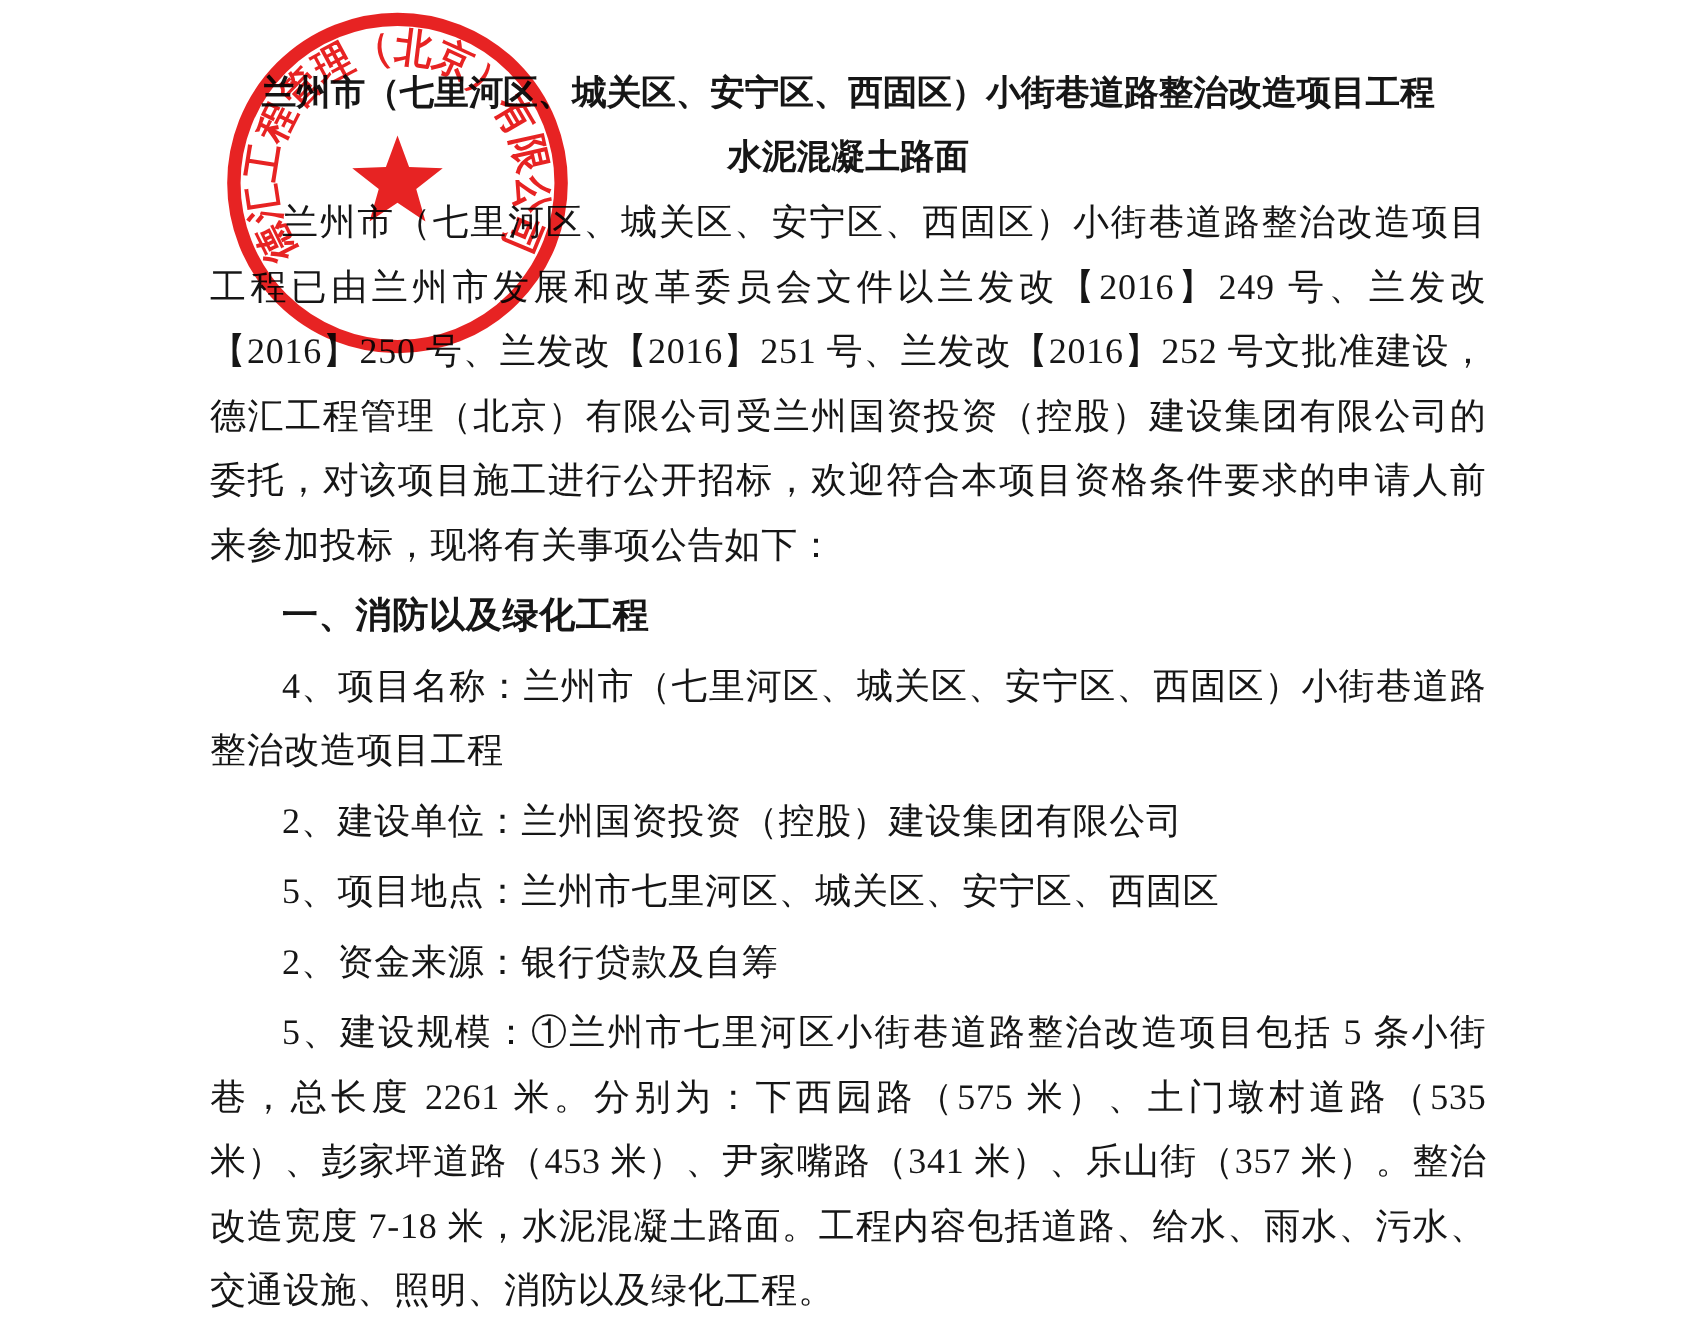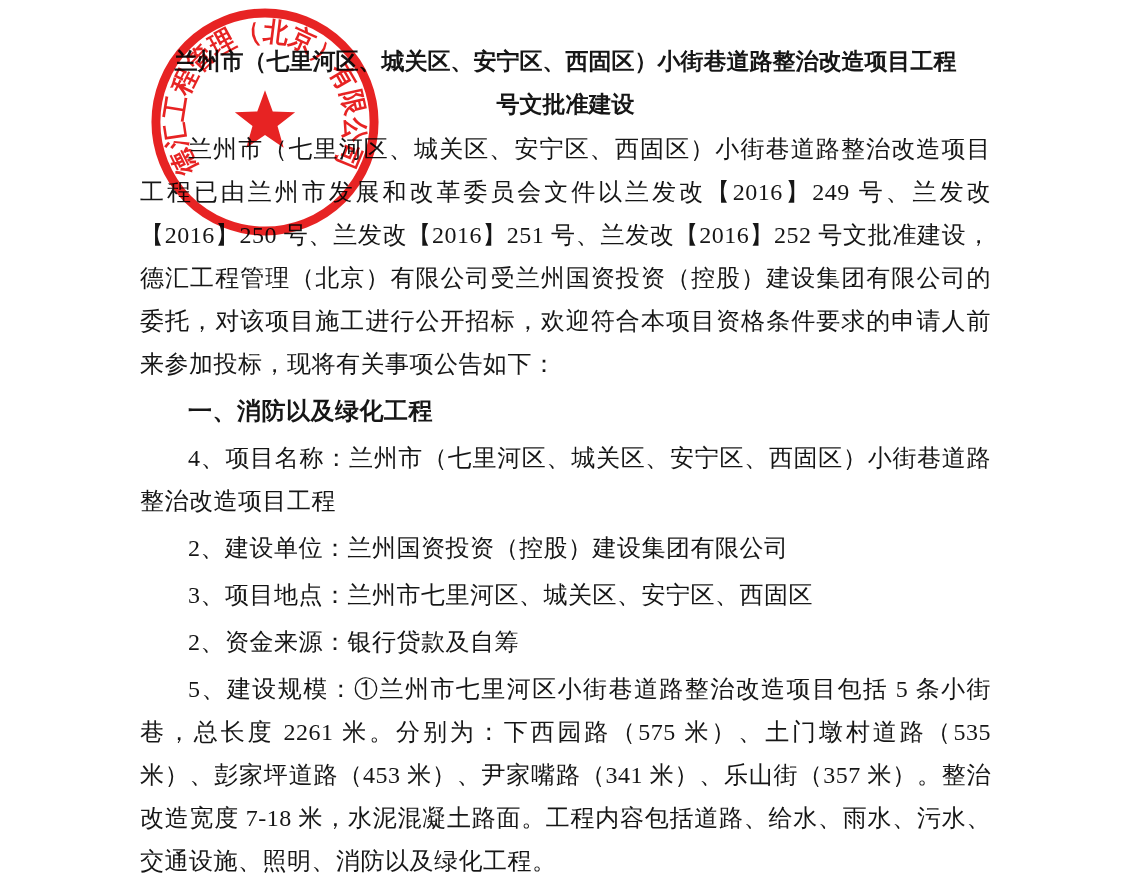--- a/index.html
+++ b/index.html
@@ -67,28 +67,28 @@
   }
 </style>
 </head>
 <body>
 
 <div class="page">
 
   <div class="content">
     <h1 class="doc-title">
       <span class="t-line">兰州市（七里河区、城关区、安宁区、西固区）小街巷道路整治改造项目工程</span>
-      <span class="t-line">号文批准建设</span>
+      <span class="t-line">水泥混凝土路面</span>
     </h1>
 
     <p class="para">兰州市（七里河区、城关区、安宁区、西固区）小街巷道路整治改造项目工程已由兰州市发展和改革委员会文件以兰发改【2016】249 号、兰发改【2016】250 号、兰发改【2016】251 号、兰发改【2016】252 号文批准建设，德汇工程管理（北京）有限公司受兰州国资投资（控股）建设集团有限公司的委托，对该项目施工进行公开招标，欢迎符合本项目资格条件要求的申请人前来参加投标，现将有关事项公告如下：</p>
     <p class="para heading">一、消防以及绿化工程</p>
     <p class="para">4、项目名称：兰州市（七里河区、城关区、安宁区、西固区）小街巷道路整治改造项目工程</p>
     <p class="para">2、建设单位：兰州国资投资（控股）建设集团有限公司</p>
-    <p class="para">3、项目地点：兰州市七里河区、城关区、安宁区、西固区</p>
+    <p class="para">5、项目地点：兰州市七里河区、城关区、安宁区、西固区</p>
     <p class="para">2、资金来源：银行贷款及自筹</p>
     <p class="para">5、建设规模：①兰州市七里河区小街巷道路整治改造项目包括 5 条小街巷，总长度 2261 米。分别为：下西园路（575 米）、土门墩村道路（535 米）、彭家坪道路（453 米）、尹家嘴路（341 米）、乐山街（357 米）。整治改造宽度 7-18 米，水泥混凝土路面。工程内容包括道路、给水、雨水、污水、交通设施、照明、消防以及绿化工程。</p>
   </div>
 
   <div class="stamp">
     <svg viewBox="0 0 240 240" xmlns="http://www.w3.org/2000/svg">
       <circle cx="120" cy="120" r="110" fill="none" stroke="#e61717" stroke-width="9"></circle>
       <polygon fill="#e61717" points="120,88 127.8,109.3 150.4,110.1 132.6,124.1 138.8,145.9 120,133.2 101.2,145.9 107.4,124.1 89.6,110.1 112.2,109.3"></polygon>
       <path id="seal-text-arc" d="M 52.8,167.1 A 82,82 0 1 1 187.2,167.1" fill="none" stroke="none"></path>
       <text class="seal-text" fill="#e61717">

